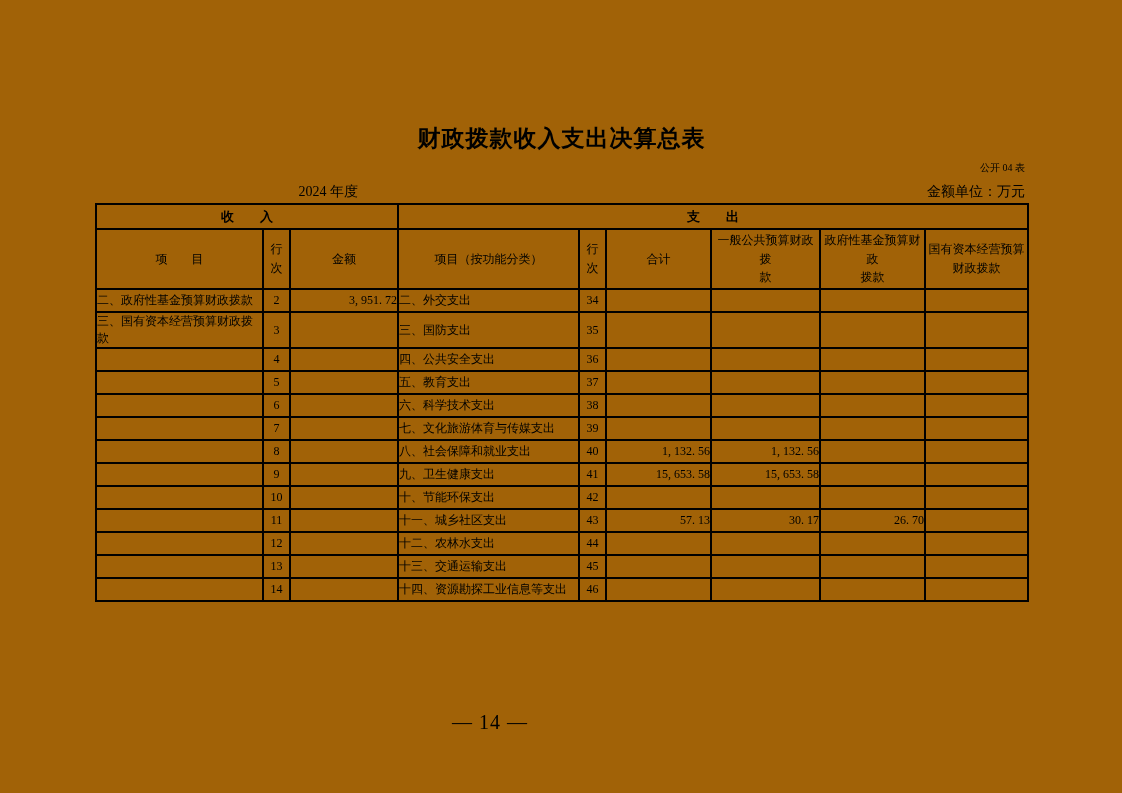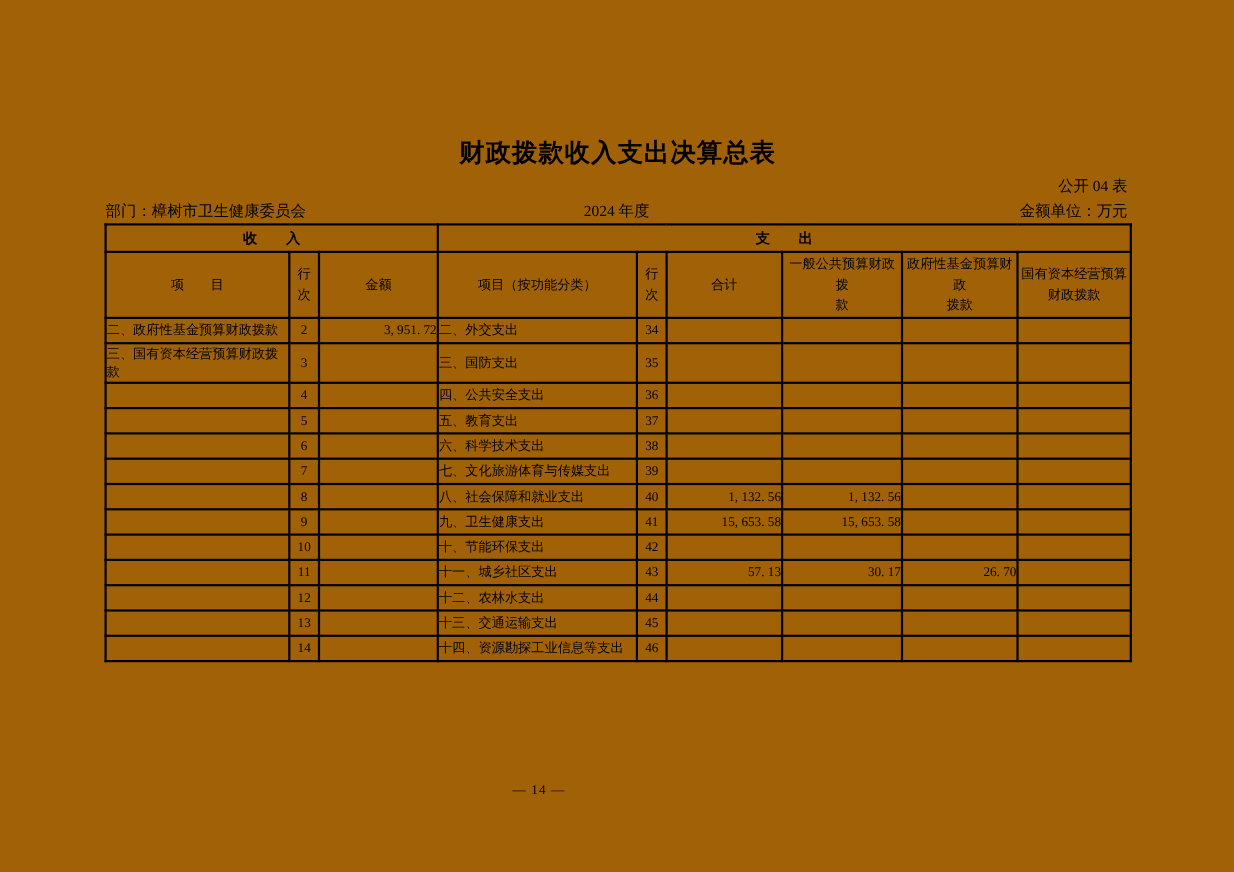--- a/index.html
+++ b/index.html
@@ -30,21 +30,21 @@
     font-weight: bold;
     font-size: 23px;
     letter-spacing: 1px;
   }
   .code-line {
     position: absolute;
     top: 161px;
     left: 96px;
     width: 929px;
     text-align: right;
-    font-size: 14px;
+    font-size: 10px;
   }
   .meta-line {
     position: absolute;
     top: 183px;
     left: 96px;
     width: 929px;
     display: flex;
     font-size: 14px;
   }
   .meta-left  { flex: 1; text-align: left; }
@@ -81,35 +81,34 @@
   td.item  { text-align: left;  padding-left: 8px; }
   td.num   { text-align: right; padding-right: 7px; }
   td.rowno { text-align: center; }
 
   .page-footer {
     position: absolute;
     top: 711px;
     left: 0;
     width: 980px;
     text-align: center;
-    font-size: 12px;
+    font-size: 20px;
     letter-spacing: 1px;
   }
 </style>
 </head>
 <body>
 
 <div class="sheet">
 
   <div class="page-title">财政拨款收入支出决算总表</div>
 
   <div class="code-line">公开 04 表</div>
 
   <div class="meta-line">
-    <span class="meta-left">部门：樟树市卫生健康委员会</span>
     <span class="meta-center">2024 年度</span>
     <span class="meta-right">金额单位：万元</span>
   </div>
 
   <table class="fiscal">
     <colgroup>
       <col style="width:167px">
         <col style="width:27px">
         <col style="width:108px">
       <col style="width:181px">

